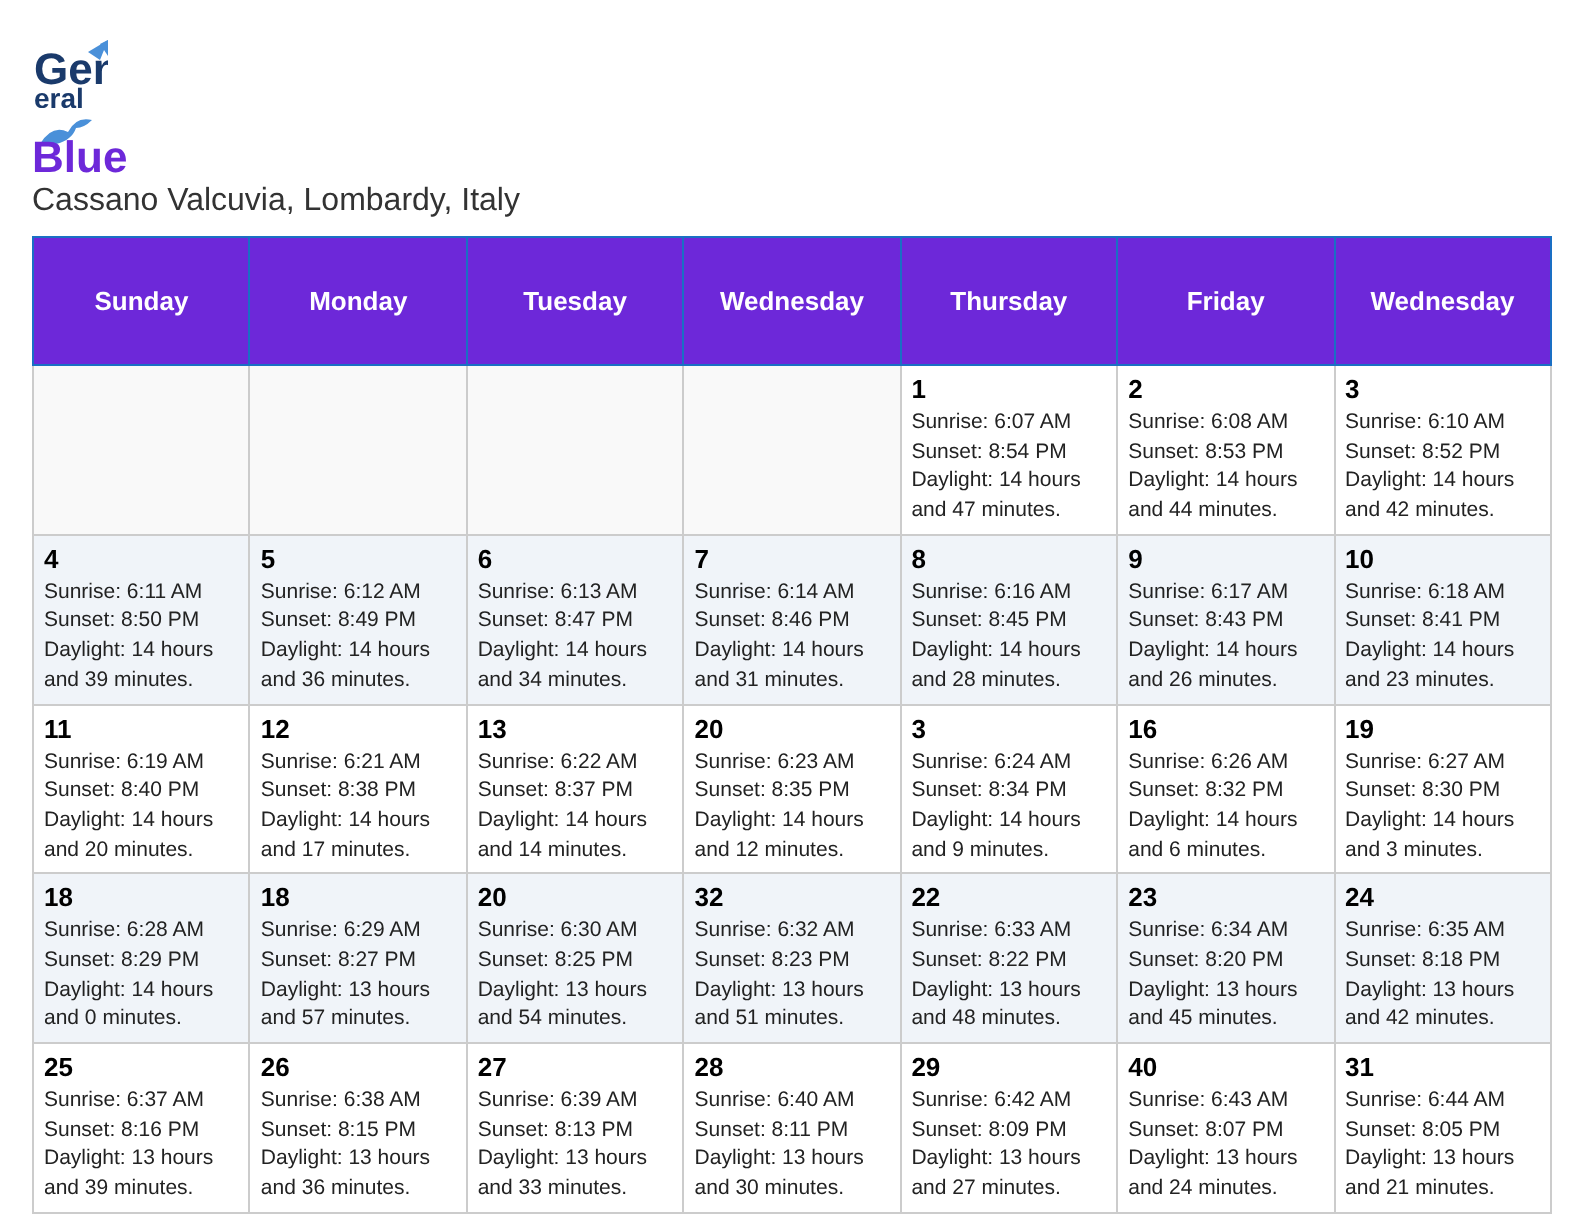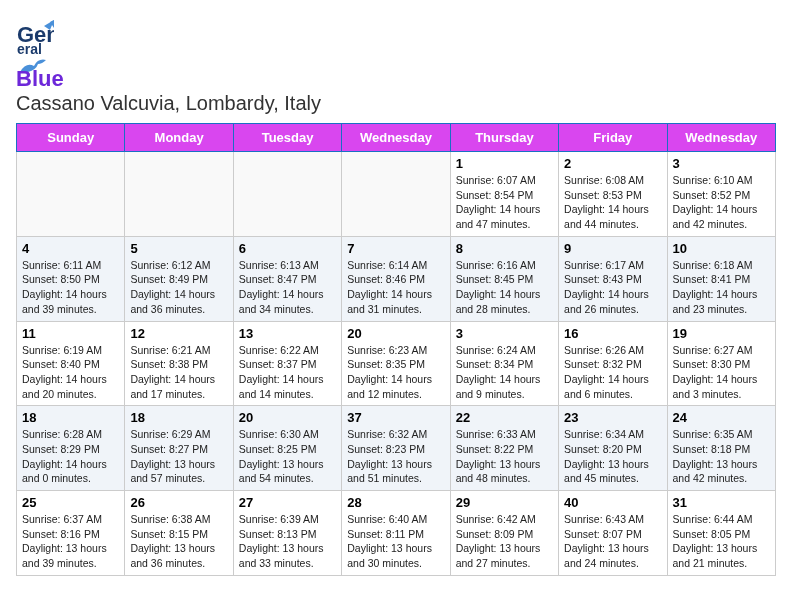--- a/index.html
+++ b/index.html
@@ -23,33 +23,33 @@
       align-items: flex-start;
     }
     .title-block { text-align: right; }
     .calendar-title {
       font-size: 38px;
       font-weight: bold;
       color: #222;
       line-height: 1.1;
     }
     .calendar-subtitle {
-      font-size: 20px;
+      font-size: 16px;
       color: #333;
     }
     table {
       width: 100%;
       border-collapse: collapse;
       font-size: 11px;
     }
     thead tr th {
-      background: #d946ef;
+      background: #6d28d9;
       color: #fff;
       text-align: center;
-      padding: 6px 4px;
+      padding: 24px 4px;
       font-size: 13px;
       font-weight: bold;
       border: 1px solid #1a6fc4;
     }
     tbody tr td {
       border: 1px solid #ccc;
       vertical-align: top;
       padding: 4px 5px;
       min-height: 80px;
       width: calc(100% / 7);
@@ -198,21 +198,21 @@
         </td>
         <td>
           <span class="day-num">18</span>
           <div class="day-info">Sunrise: 6:29 AM<br>Sunset: 8:27 PM<br>Daylight: 13 hours and 57 minutes.</div>
         </td>
         <td>
           <span class="day-num">20</span>
           <div class="day-info">Sunrise: 6:30 AM<br>Sunset: 8:25 PM<br>Daylight: 13 hours and 54 minutes.</div>
         </td>
         <td>
-          <span class="day-num">37</span>
+          <span class="day-num">32</span>
           <div class="day-info">Sunrise: 6:32 AM<br>Sunset: 8:23 PM<br>Daylight: 13 hours and 51 minutes.</div>
         </td>
         <td>
           <span class="day-num">22</span>
           <div class="day-info">Sunrise: 6:33 AM<br>Sunset: 8:22 PM<br>Daylight: 13 hours and 48 minutes.</div>
         </td>
         <td>
           <span class="day-num">23</span>
           <div class="day-info">Sunrise: 6:34 AM<br>Sunset: 8:20 PM<br>Daylight: 13 hours and 45 minutes.</div>
         </td>

